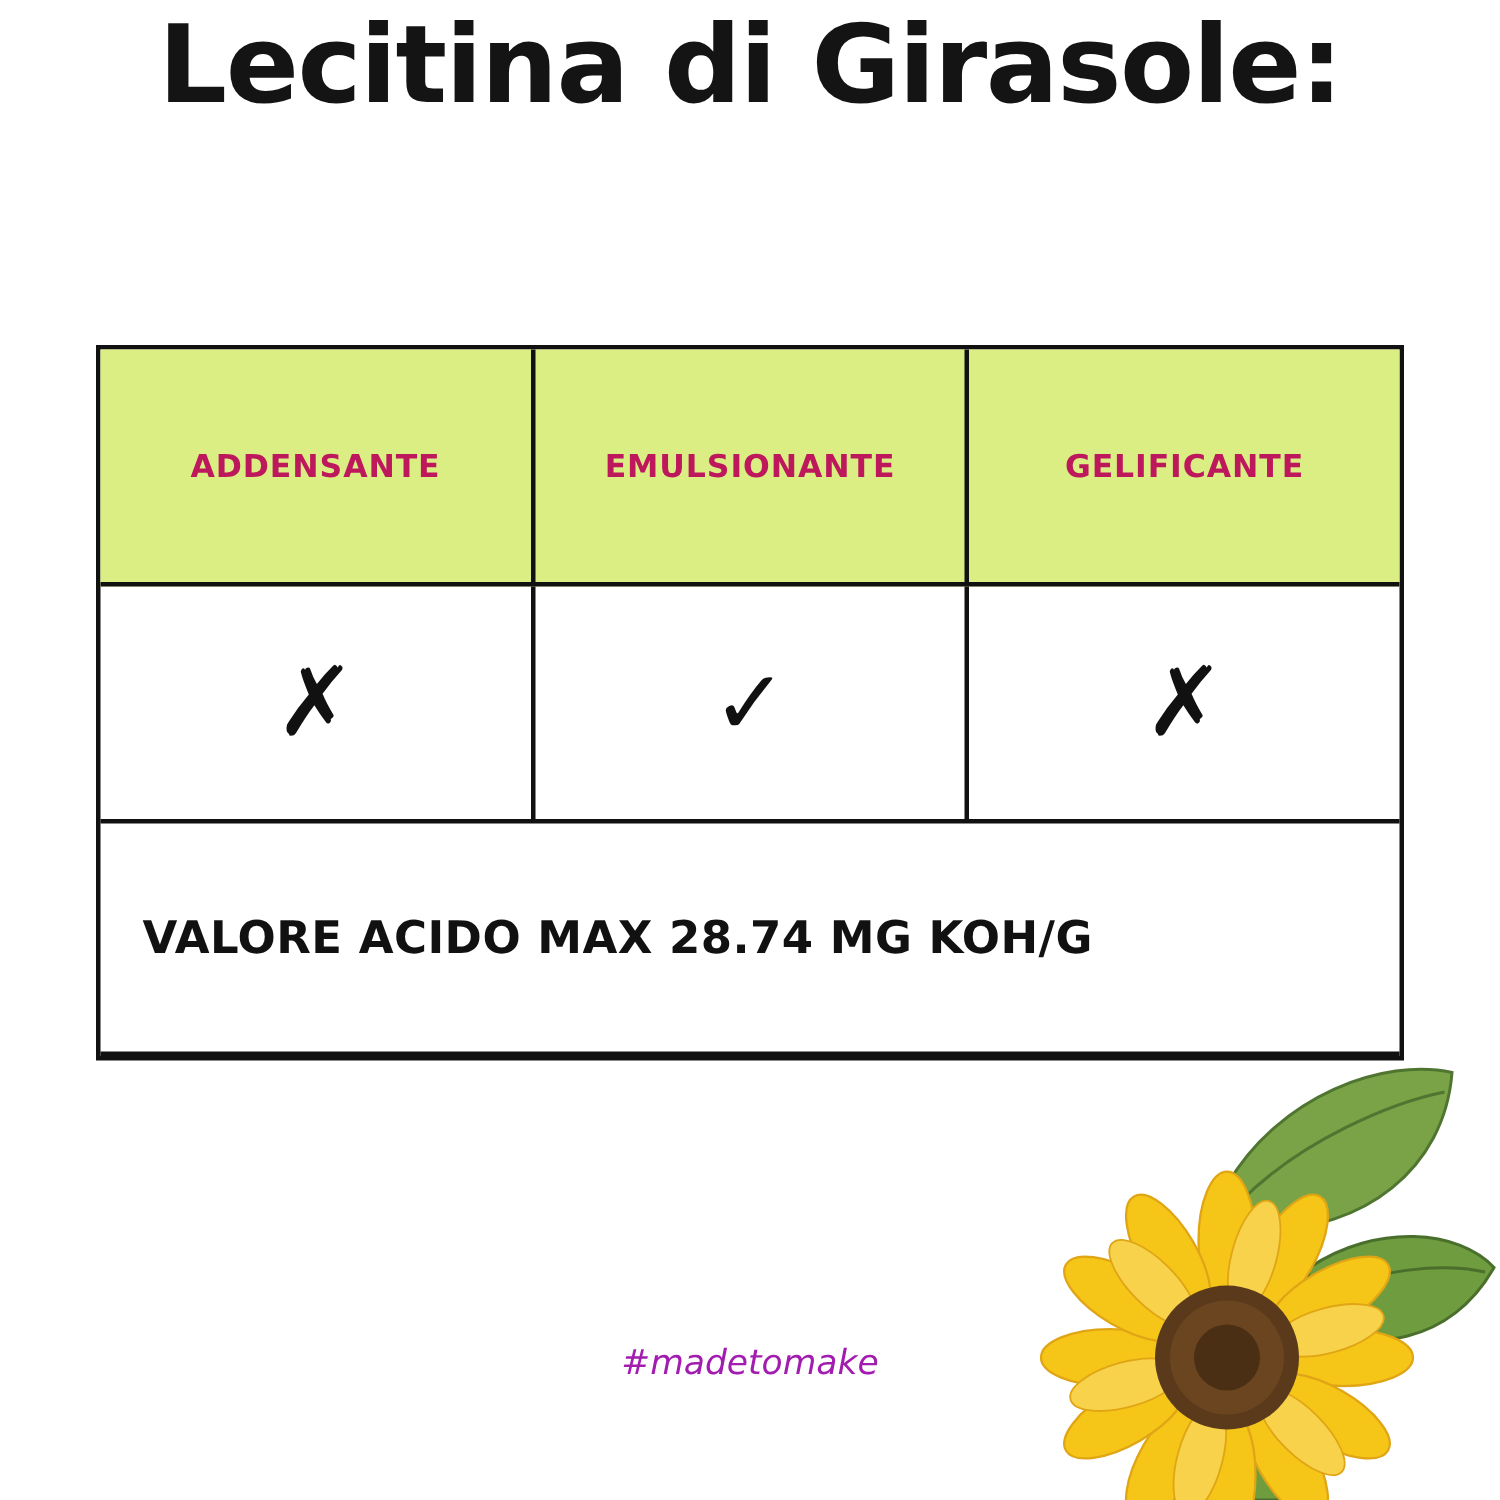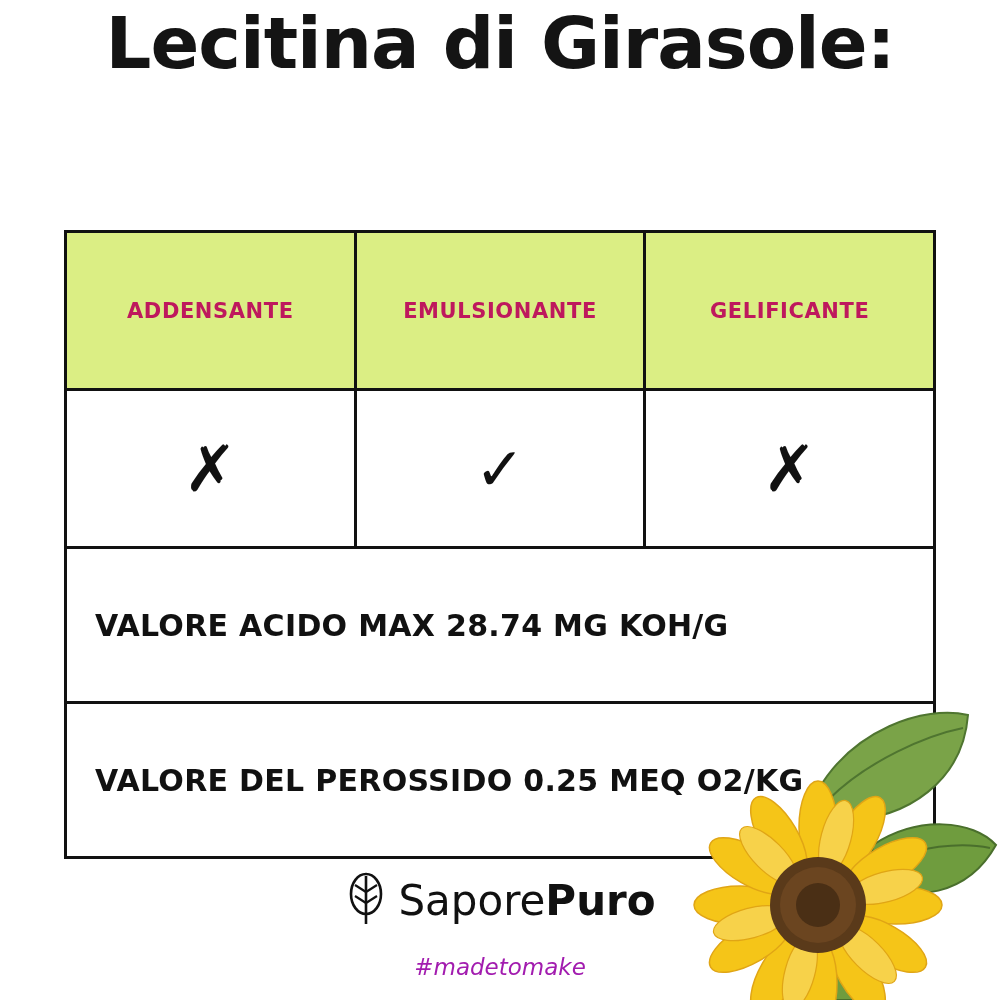--- a/index.html
+++ b/index.html
@@ -186,44 +186,24 @@
         <span class="mark cross">✗</span>
       </div>
     </div>
 
     <div class="row info-row">
       <div class="cell">
         <span class="info-text">VALORE ACIDO MAX 28.74 MG KOH/G</span>
       </div>
     </div>
 
-    <div class="row info-row last">
-      <div class="cell">
-        <span class="info-text">VALORE DEL PEROSSIDO 0.25 MEQ O2/KG</span>
-      </div>
-    </div>
 
   </div>
 
   <div class="footer">
-    <div class="logo-row">
-      <span class="leaf-icon">
-        <svg width="44" height="54" viewBox="0 0 44 54" aria-hidden="true">
-          <ellipse cx="22" cy="22" rx="15" ry="20" fill="none" stroke="#111111" stroke-width="2.6"></ellipse>
-          <line x1="22" y1="4" x2="22" y2="52" stroke="#111111" stroke-width="2.6"></line>
-          <line x1="22" y1="20" x2="11" y2="13" stroke="#111111" stroke-width="2.2"></line>
-          <line x1="22" y1="20" x2="33" y2="13" stroke="#111111" stroke-width="2.2"></line>
-          <line x1="22" y1="31" x2="11" y2="24" stroke="#111111" stroke-width="2.2"></line>
-          <line x1="22" y1="31" x2="33" y2="24" stroke="#111111" stroke-width="2.2"></line>
-        </svg>
-      </span>
-      <span class="brand">
-        <span class="light">Sapore</span><span class="bold">Puro</span>
-      </span>
-    </div>
     <div class="tagline">#madetomake</div>
   </div>
 
   <div class="sunflower">
     <svg width="330" height="330" viewBox="0 0 330 330" aria-hidden="true">
 
       <g>
         <path d="M150 120 C185 60, 255 35, 300 45 C295 110, 240 150, 175 150 Z" fill="#7aa348" stroke="#4f7530" stroke-width="2"></path>
         <path d="M160 130 C200 90, 260 65, 295 58" fill="none" stroke="#4f7530" stroke-width="2"></path>
         <path d="M205 175 C250 145, 305 150, 328 175 C300 225, 245 235, 200 210 Z" fill="#6f9c3e" stroke="#4a6f2c" stroke-width="2"></path>

